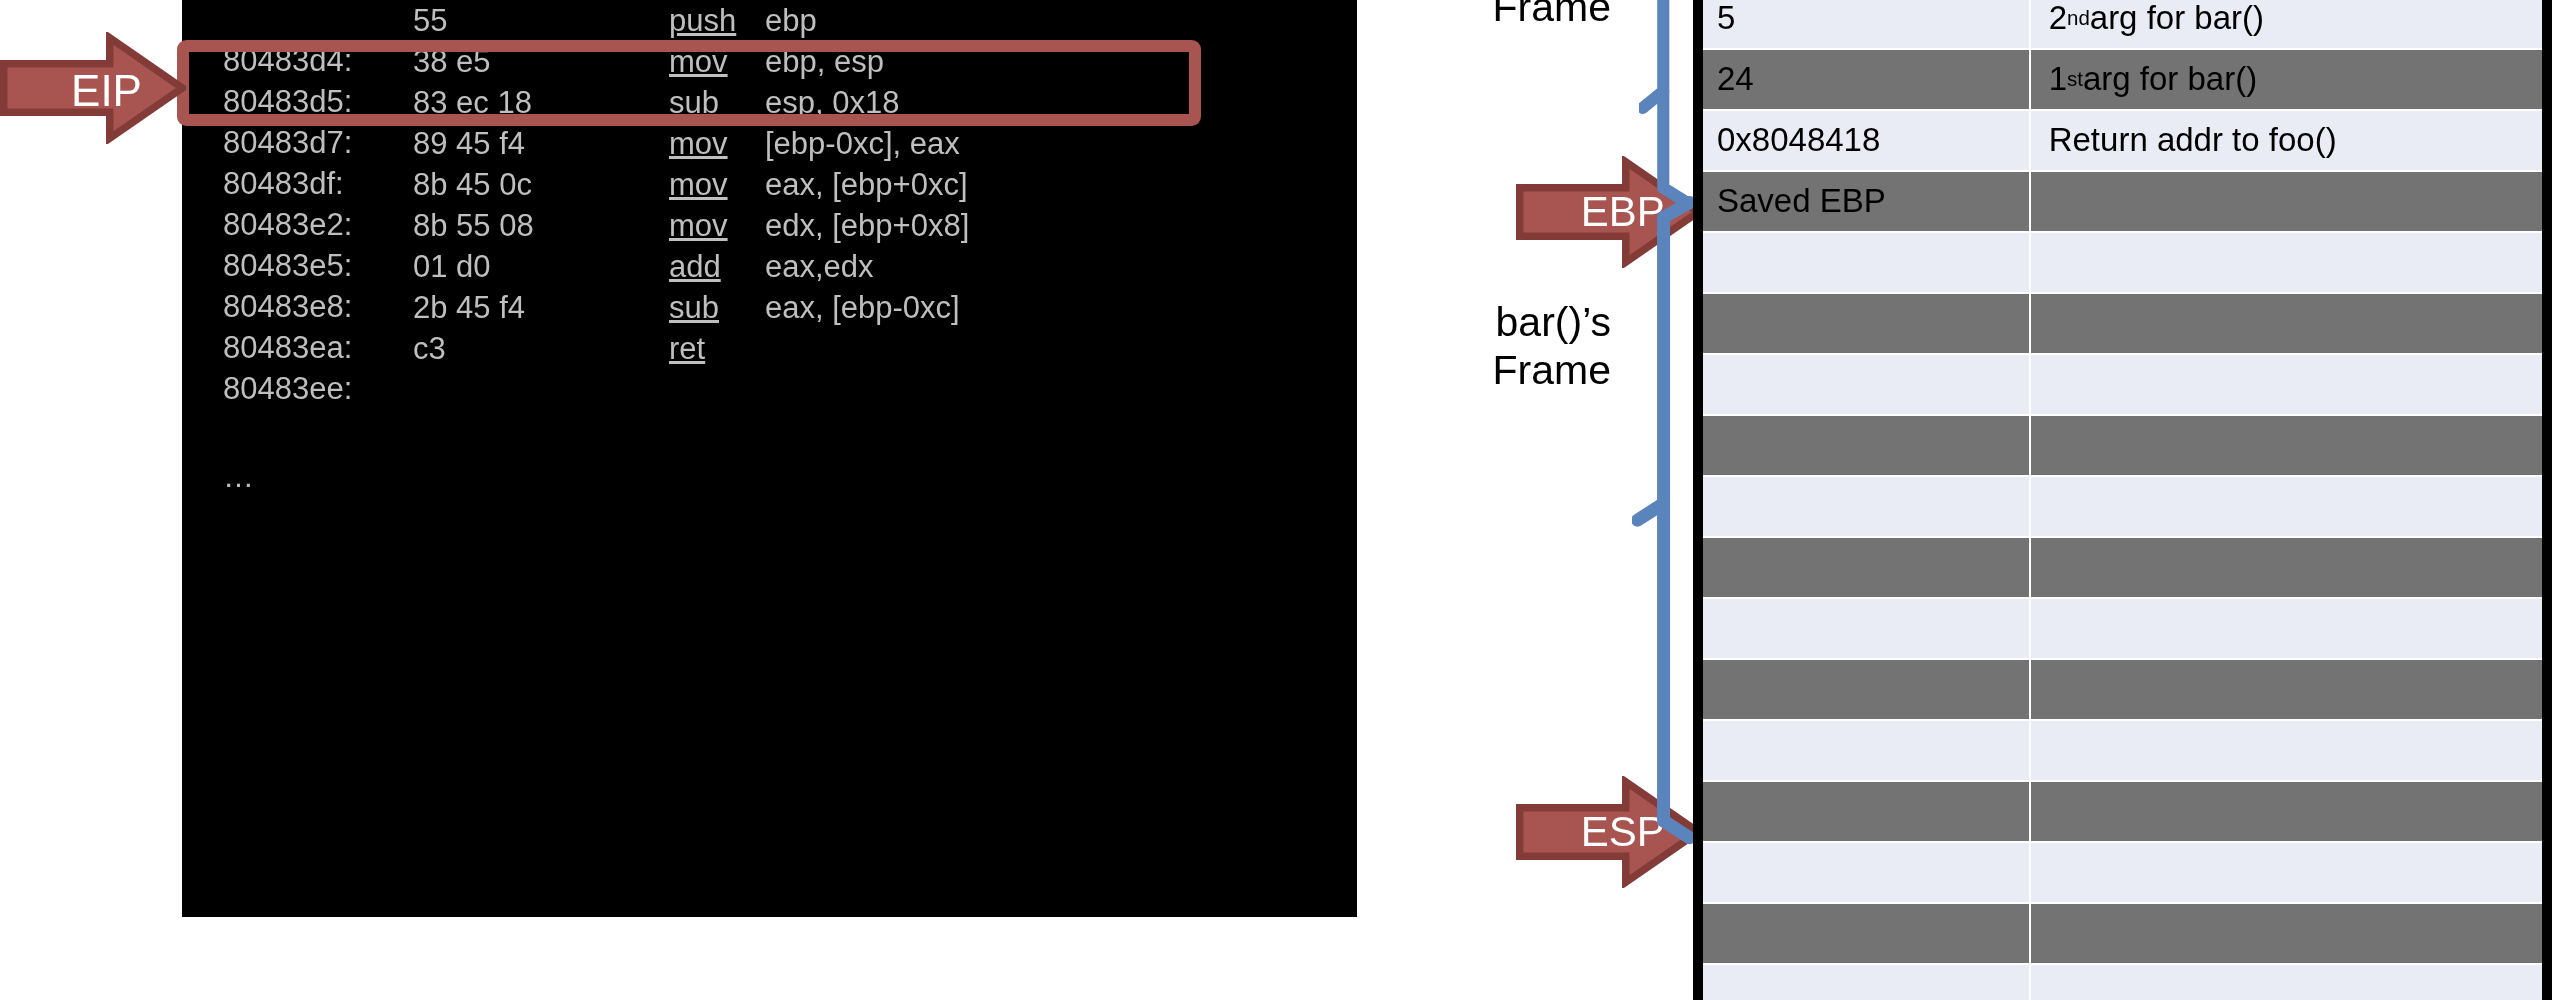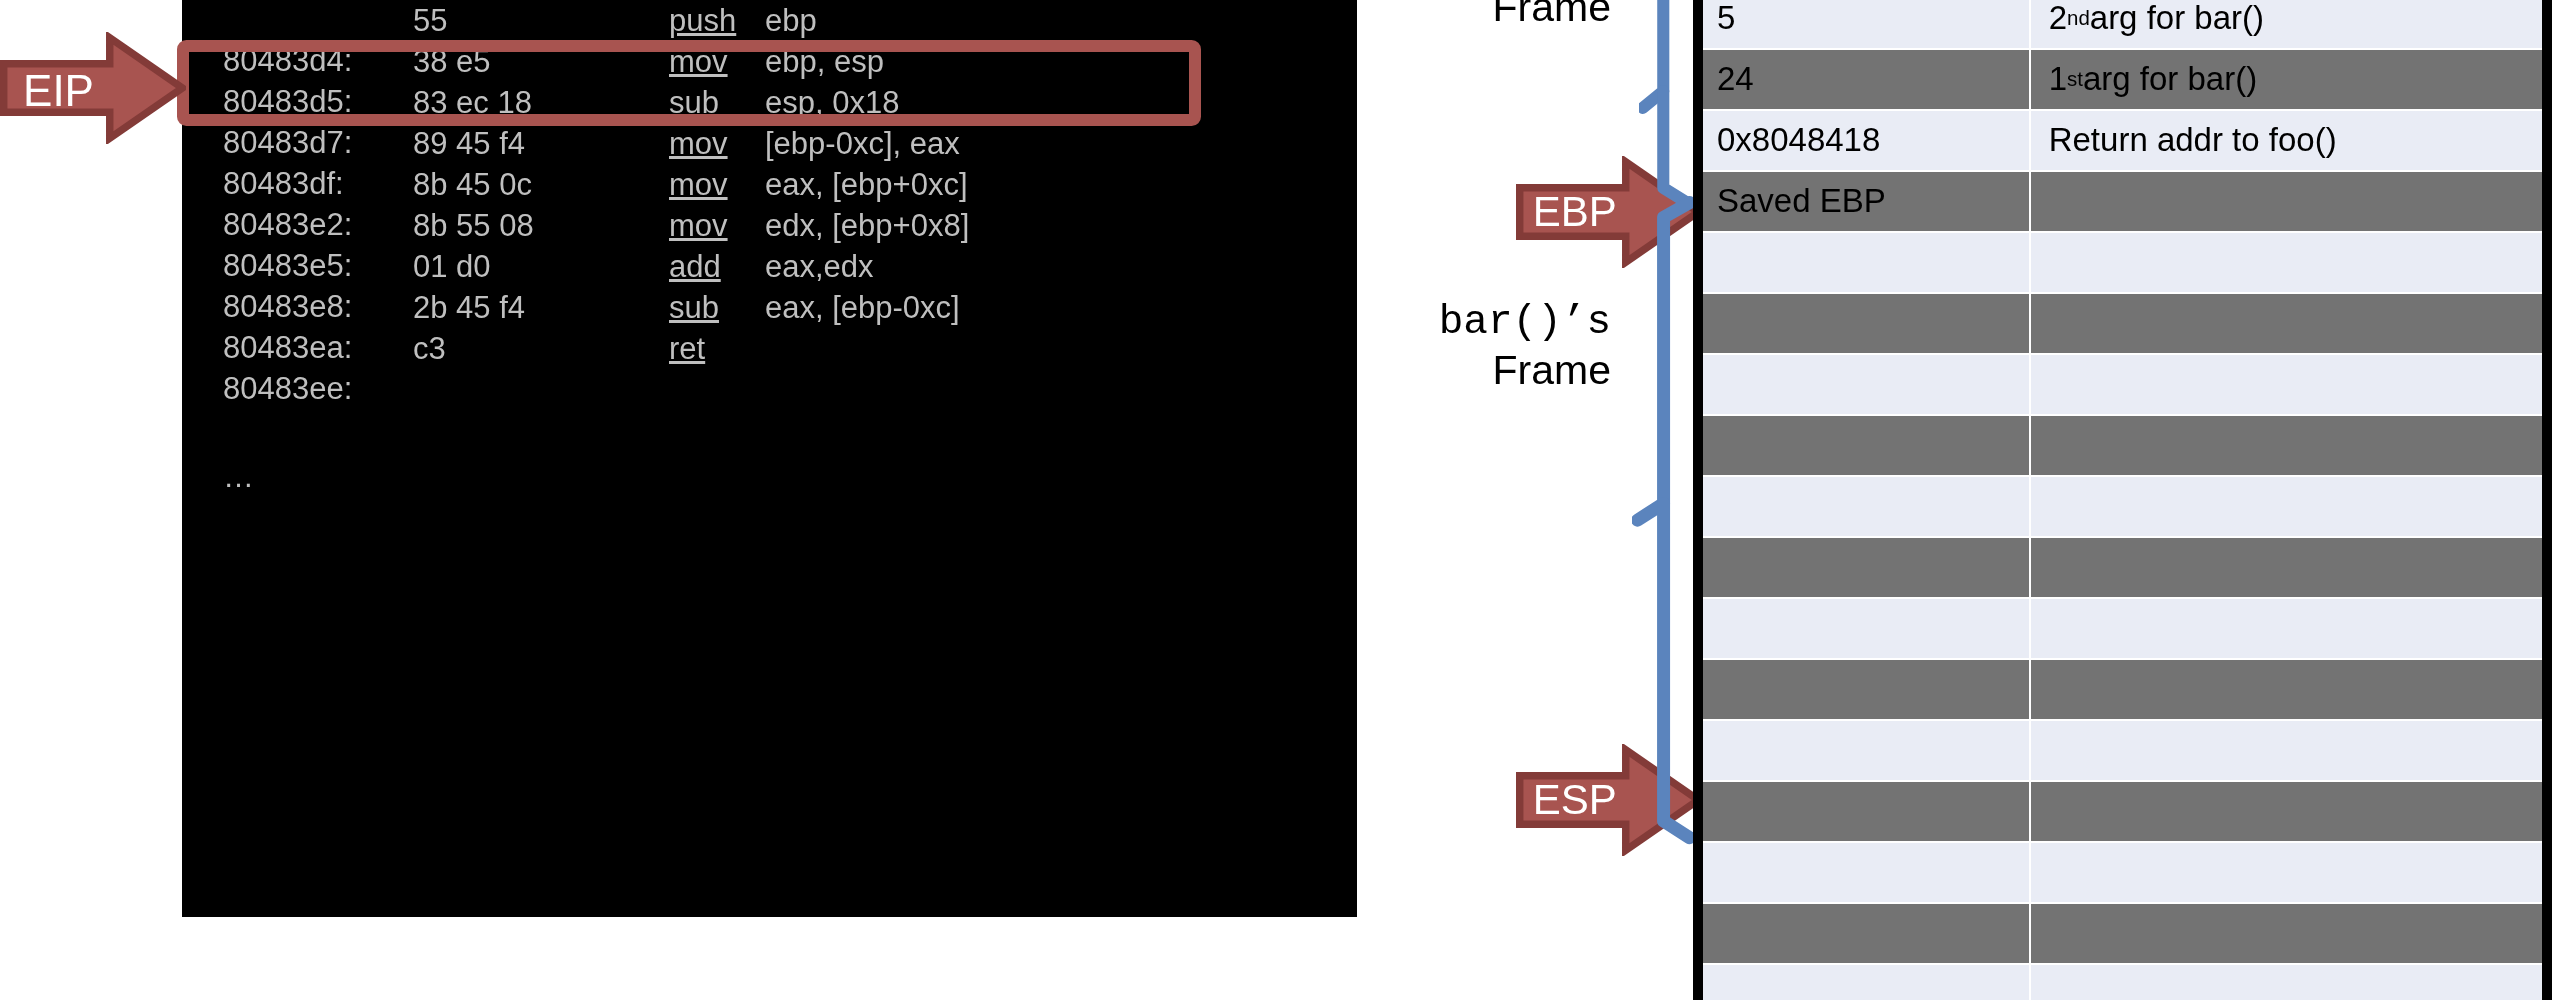--- a/index.html
+++ b/index.html
@@ -80,20 +80,21 @@
     display: block;
   }
   .arrow svg { display: block; }
   .arrow-label {
     position: absolute;
     color: #ffffff;
     font-family: "Liberation Sans", sans-serif;
     font-weight: 400;
     white-space: nowrap;
     text-align: center;
+    margin-left: 48px;
   }
 
   
   #stack-table {
     position: absolute;
     left: 1693px;
     top: -11.2px;
     width: 859px;
     height: 1015px;
     border-left: 10.2px solid #000000;
@@ -178,21 +179,21 @@
   <span class="arrow-label" style="left:7.5px; top:34px; width:102px; font-size:44px;">EIP</span>
 </div>
 
 <div class="arrow" style="left:1516px; top:156px;">
   <svg width="186" height="112" viewBox="0 0 200 120">
     <polygon points="4,34 118,34 118,6 196,60 118,114 118,86 4,86" fill="#a85450" stroke="#833b38" stroke-width="8" stroke-linejoin="miter"></polygon>
   </svg>
   <span class="arrow-label" style="left:3.7px; top:32px; width:110px; font-size:42px;">EBP</span>
 </div>
 
-<div class="arrow" style="left:1516px; top:744px;">
+<div class="arrow" style="left:1516px; top:776px;">
   <svg width="186" height="112" viewBox="0 0 200 120">
     <polygon points="4,34 118,34 118,6 196,60 118,114 118,86 4,86" fill="#a85450" stroke="#833b38" stroke-width="8" stroke-linejoin="miter"></polygon>
   </svg>
   <span class="arrow-label" style="left:3.7px; top:32px; width:110px; font-size:42px;">ESP</span>
 </div>
 
 <div class="brace" style="left:1639px; top:-28px;">
   <svg width="56" height="242" viewBox="0 0 60 260">
     <path d="M 52 2 L 26 2 L 26 128 L 4 146" fill="none" stroke="#5b84bd" stroke-width="13" stroke-linecap="round" stroke-linejoin="round"></path>
     <path d="M 26 128 L 26 232 L 52 248" fill="none" stroke="#5b84bd" stroke-width="13" stroke-linecap="round" stroke-linejoin="round"></path>
@@ -202,21 +203,21 @@
 <div class="brace" style="left:1632px; top:196px;">
   <svg width="65" height="652" viewBox="0 0 70 700">
     <path d="M 62 6 L 34 22 L 34 330 L 6 348" fill="none" stroke="#5b84bd" stroke-width="14" stroke-linecap="round" stroke-linejoin="round"></path>
     <path d="M 34 330 L 34 672 L 62 690" fill="none" stroke="#5b84bd" stroke-width="14" stroke-linecap="round" stroke-linejoin="round"></path>
   </svg>
 </div>
 
 <div class="frame-label" style="left:1304px; top:-17px; width:307px;">Frame</div>
 
 <div style="position:absolute; left:1304px; top:298px; width:307px; text-align:right;">
-  <div class="frame-label" style="position:static; width:auto;font-family:Liberation Mono, monospace;">bar()’s</div>
+  <div class="frame-label" style="position:static; width:auto;">bar()’s</div>
   <div class="frame-label" style="position:static; width:auto;">Frame</div>
 </div>
 
 <div id="stack-table">
     <div class="stack-row light">
       <div class="stack-cell cell-value">5</div>
       <div class="stack-cell cell-desc">
         <span>2</span>
         <sup class="sup">nd</sup>
         <span> arg for bar()</span>

